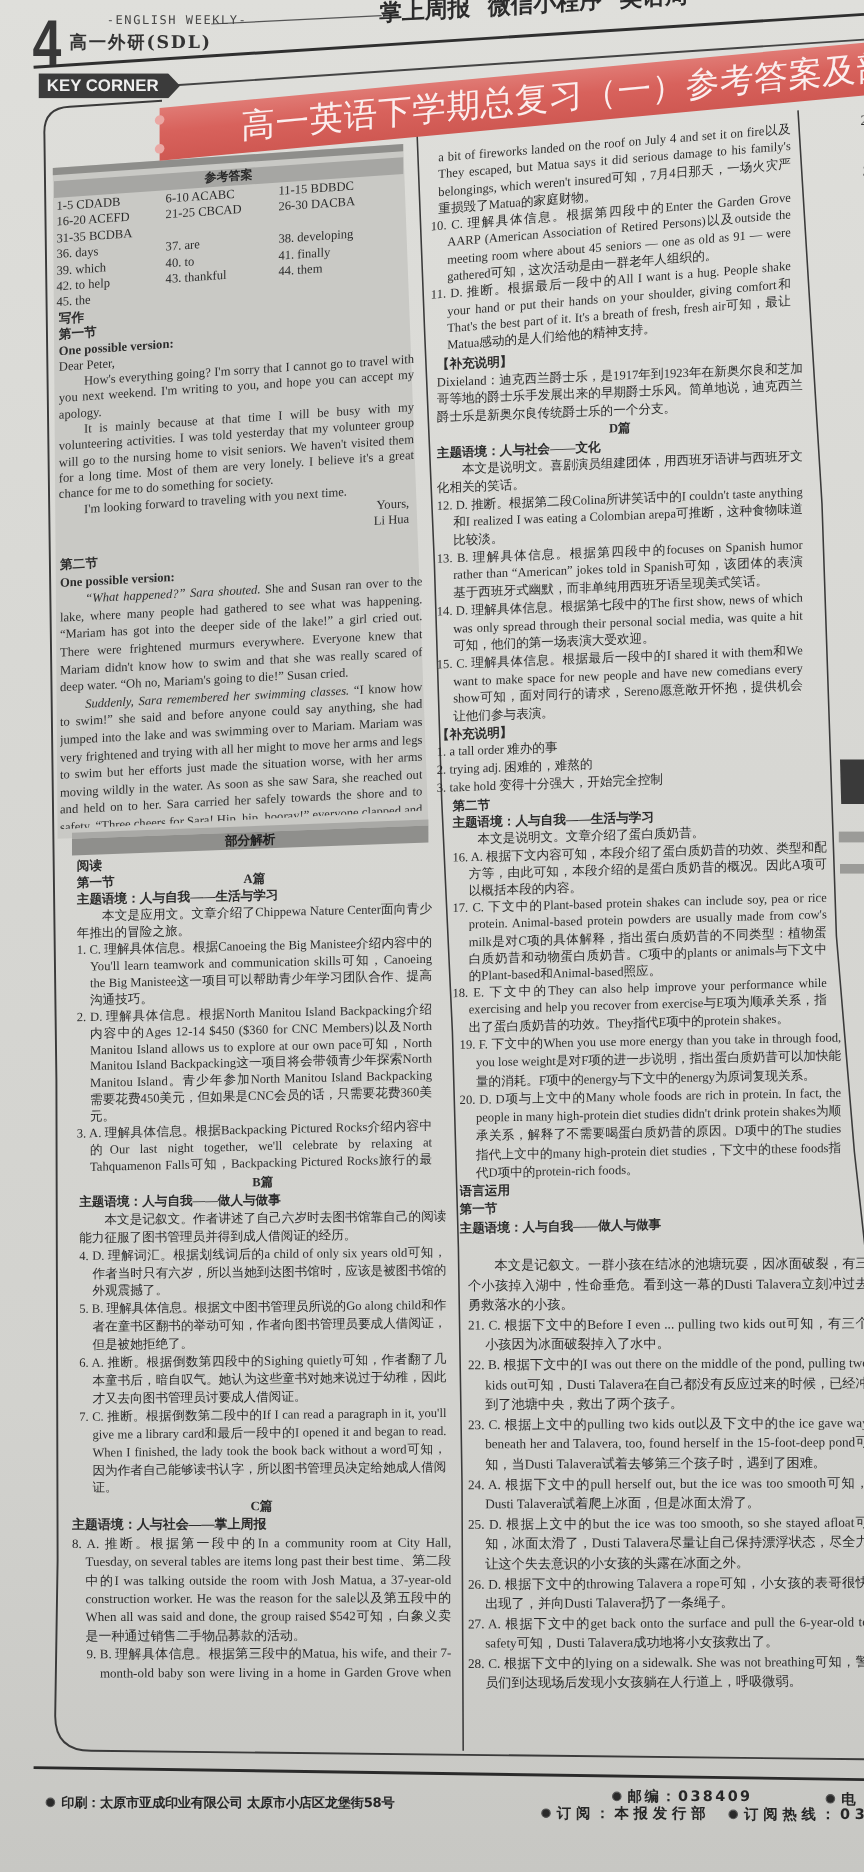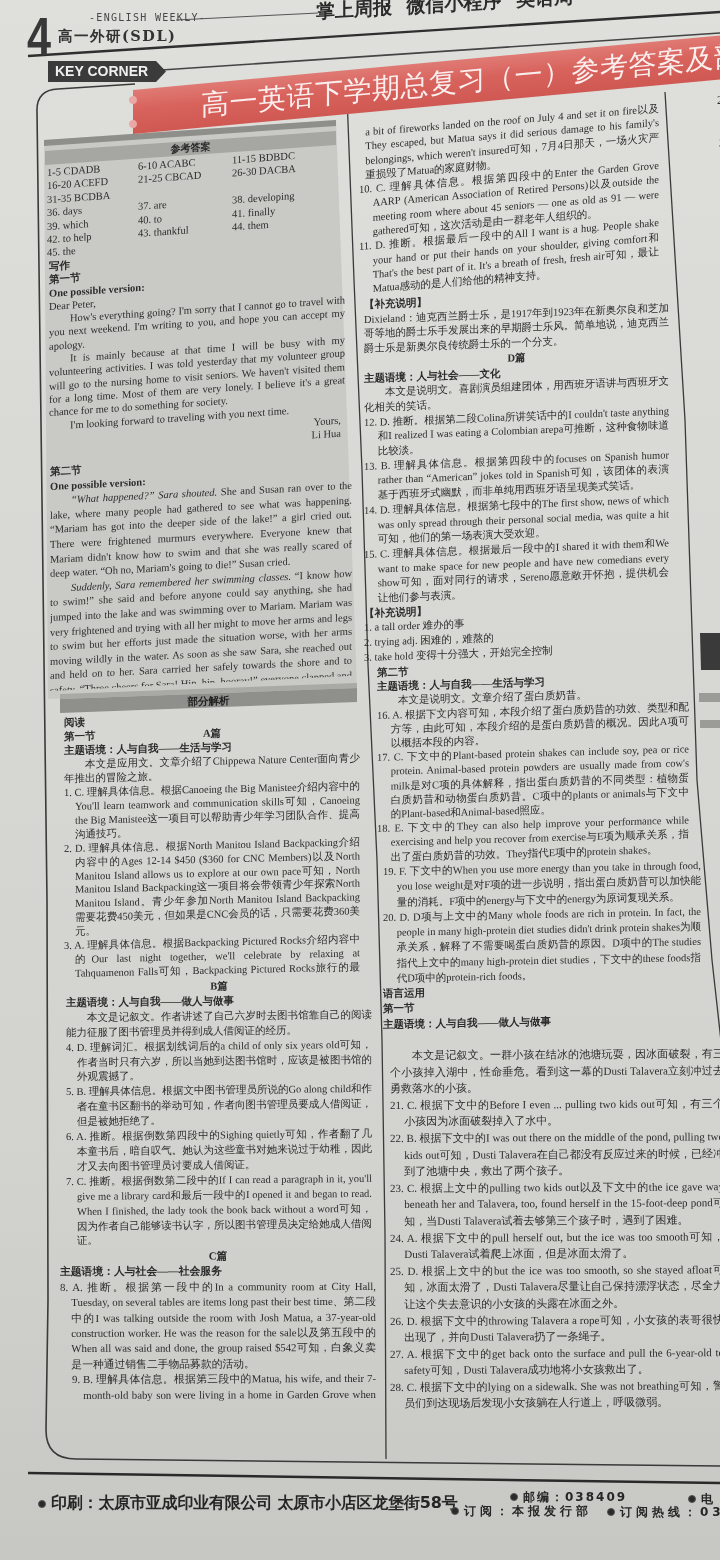--- a/index.html
+++ b/index.html
@@ -6,21 +6,21 @@
 html,body{width:720px;height:1560px;overflow:hidden;background:#cfcfcb;}
 #page{position:relative;width:720px;height:1560px;overflow:hidden;
   background:linear-gradient(180deg,#dfdfdb 0%,#d8d8d4 35%,#d2d2ce 75%,#c7c7c3 100%);
   font-family:"Liberation Serif","DejaVu Serif",serif;color:#2c2c2c;}
 .rules{position:absolute;left:0;top:0;width:720px;height:1560px;}
 .abs{position:absolute;}
 .pgnum{left:27px;top:9px;font:bold 54px/1 "Liberation Sans",sans-serif;color:#383838;transform:scaleX(.8);transform-origin:0 0;}
 .masthead{left:56px;top:13px;font:10px/1 "DejaVu Sans Mono",monospace;letter-spacing:1.3px;color:#474747;white-space:nowrap;margin-left:33px;}
 .edition{left:58px;top:29px;font:bold 14.5px/1 "DejaVu Serif",serif;letter-spacing:1.5px;color:#333;white-space:nowrap;}
 .promo{left:316px;top:2px;font:bold 19px/1 "DejaVu Sans",sans-serif;color:#2b2b2b;word-spacing:8px;white-space:nowrap;transform:skewY(-3.4deg);transform-origin:0 0;}
-.keytag{left:32px;top:61px;width:118px;height:21px;background:#3b3b3b;color:#efefef;font:bold 14px/21px "Liberation Sans",sans-serif;padding-left:7px;white-space:nowrap;clip-path:polygon(0 0,108px 0,118px 50%,108px 100%,0 100%);margin-left:16px;}
+.keytag{left:32px;top:61px;width:118px;height:21px;background:#3b3b3b;color:#efefef;font:bold 14px/21px "Liberation Sans",sans-serif;padding-left:7px;white-space:nowrap;clip-path:polygon(0 0,108px 0,118px 50%,108px 100%,0 100%);}
 .banner{left:133px;top:90px;width:610px;height:44px;background:linear-gradient(180deg,#e07a74 0%,#d8625c 45%,#cf5852 100%);transform:skewY(-5.3deg);transform-origin:0 0;}
 .banner-dot{position:absolute;left:-4px;width:8px;height:8px;border-radius:50%;background:#eaa7a3;}
 .banner-title{position:absolute;left:68px;top:5px;font:28px/34px "DejaVu Sans",sans-serif;color:#fbeeee;white-space:nowrap;letter-spacing:.5px;}
 .boxtitle{left:45px;top:151px;width:291px;height:14px;text-align:center;font:bold 10px/14px "DejaVu Sans",sans-serif;color:#2a2a2a;transform:skewY(-3.9deg);transform-origin:0 0;}
 .bartitle{left:60px;top:699px;width:297px;height:14px;text-align:center;font:bold 10.5px/14px "DejaVu Sans",sans-serif;color:#1f1f1f;transform:skewY(-2.1deg);transform-origin:0 0;}
 .keyrows{left:47px;top:166px;width:290px;font-size:10.5px;line-height:13.4px;transform:skewY(-3.9deg);transform-origin:0 0;}
 .krow{display:grid;grid-template-columns:91px 94px 105px;height:13.4px;white-space:nowrap;}
 .sec{position:absolute;font-size:10.5px;text-align:justify;overflow:hidden;transform-origin:0 0;line-height:var(--lh);--hang:1.05em;}
 .sec p{margin:0;}
 .sec p[data-kind="heading"],.sec p[data-kind="note"]{font-weight:bold;}
@@ -158,21 +158,21 @@
       <p data-kind="heading"><span>主题语境：人与自我——做人与做事</span></p>
       <p data-kind="intro"><span>本文是记叙文。作者讲述了自己六岁时去图书馆靠自己的阅读能力征服了图书管理员并得到成人借阅证的经历。</span></p>
       <p data-kind="item"><span>4. D. 理解词汇。根据划线词后的a child of only six years old可知，作者当时只有六岁，所以当她到达图书馆时，应该是被图书馆的外观震撼了。</span></p>
       <p data-kind="item"><span>5. B. 理解具体信息。根据文中图书管理员所说的Go along child和作者在童书区翻书的举动可知，作者向图书管理员要成人借阅证，但是被她拒绝了。</span></p>
       <p data-kind="item"><span>6. A. 推断。根据倒数第四段中的Sighing quietly可知，作者翻了几本童书后，暗自叹气。她认为这些童书对她来说过于幼稚，因此才又去向图书管理员讨要成人借阅证。</span></p>
       <p data-kind="item"><span>7. C. 推断。根据倒数第二段中的If I can read a paragraph in it, you'll give me a library card和最后一段中的I opened it and began to read. When I finished, the lady took the book back without a word可知，因为作者自己能够读书认字，所以图书管理员决定给她成人借阅证。</span></p>
     </div>
   <div class="sec" id="L6">
 
   <p data-kind="center"><span>C篇</span></p>
-      <p data-kind="heading"><span>主题语境：人与社会——社会服务</span></p>
+      <p data-kind="heading"><span>主题语境：人与社会——掌上周报</span></p>
       <p data-kind="item"><span>8. A. 推断。根据第一段中的In a community room at City Hall, Tuesday, on several tables are items long past their best time、第二段中的I was talking outside the room with Josh Matua, a 37-year-old construction worker. He was the reason for the sale以及第五段中的When all was said and done, the group raised $542可知，白象义卖是一种通过销售二手物品募款的活动。</span></p>
       <p data-kind="item-split"><span>9. B. 理解具体信息。根据第三段中的Matua, his wife, and their 7-month-old baby son were living in a home in Garden Grove when</span></p>
     </div>
 
   <div class="sec" id="M1">
 
   <p data-kind="cont"><span>a bit of fireworks landed on the roof on July 4 and set it on fire以及They escaped, but Matua says it did serious damage to his family's belongings, which weren't insured可知，7月4日那天，一场火灾严重损毁了Matua的家庭财物。</span></p>
       <p data-kind="item"><span>10. C. 理解具体信息。根据第四段中的Enter the Garden Grove AARP (American Association of Retired Persons)以及outside the meeting room where about 45 seniors — one as old as 91 — were gathered可知，这次活动是由一群老年人组织的。</span></p>
       <p data-kind="item"><span>11. D. 推断。根据最后一段中的All I want is a hug. People shake your hand or put their hands on your shoulder, giving comfort和That's the best part of it. It's a breath of fresh, fresh air可知，最让Matua感动的是人们给他的精神支持。</span></p>
     </div>
@@ -256,19 +256,19 @@
     <div class="rf" style="top:536px;left:708px">s</div>
     <div class="rf" style="top:551px;left:708px">3</div>
     <div class="rf" style="top:582px;left:703px">43. t</div>
     <div class="rf" style="top:597px;left:710px">s</div>
     <div class="rf" style="top:611px;left:704px">44.</div>
     <div class="rf" style="top:625px;left:704px">45.</div>
     <div class="rf" style="top:704px;left:707px">1-4</div>
     <div class="rf" style="top:747px;left:708px;font-weight:bold">主</div>
   </div>
 
-  <div class="foot" style="left:38px;top:1497px;font-size:16px;letter-spacing:-0.2px"><span class="bullet"></span><span>印刷：太原市亚成印业有限公司  太原市小店区龙堡街58号</span></div>
+  <div class="foot" style="left:38px;top:1497px;font-size:11px;letter-spacing:-0.2px"><span class="bullet"></span><span>印刷：太原市亚成印业有限公司  太原市小店区龙堡街58号</span></div>
   <div class="foot" style="left:510px;top:1491px;letter-spacing:2px"><span class="bullet"></span><span>邮编：038409</span></div>
   <div class="foot" style="left:688px;top:1493px"><span class="bullet"></span><span>电</span></div>
   <div class="foot" style="left:451px;top:1505px;letter-spacing:4px"><span class="bullet"></span><span>订阅：本报发行部</span></div>
   <div class="foot" style="left:607px;top:1506px;letter-spacing:4px"><span class="bullet"></span><span>订阅热线：03</span></div>
 
 </div>
 
 </body></html>

